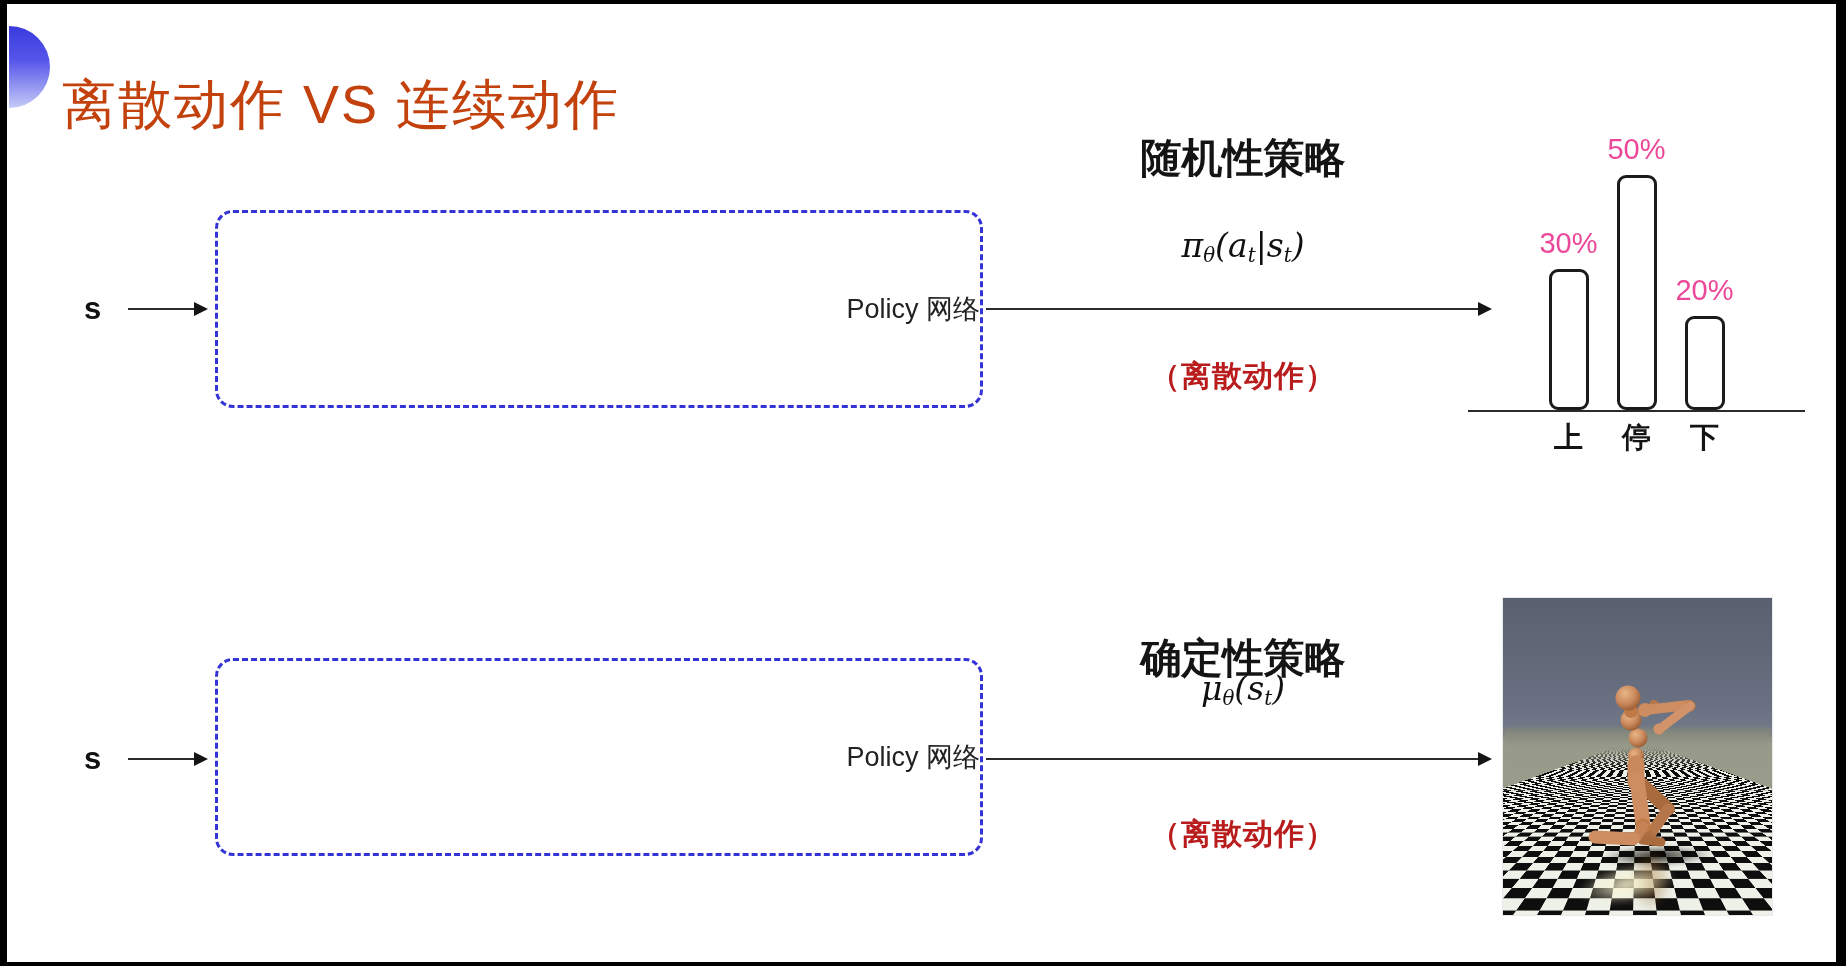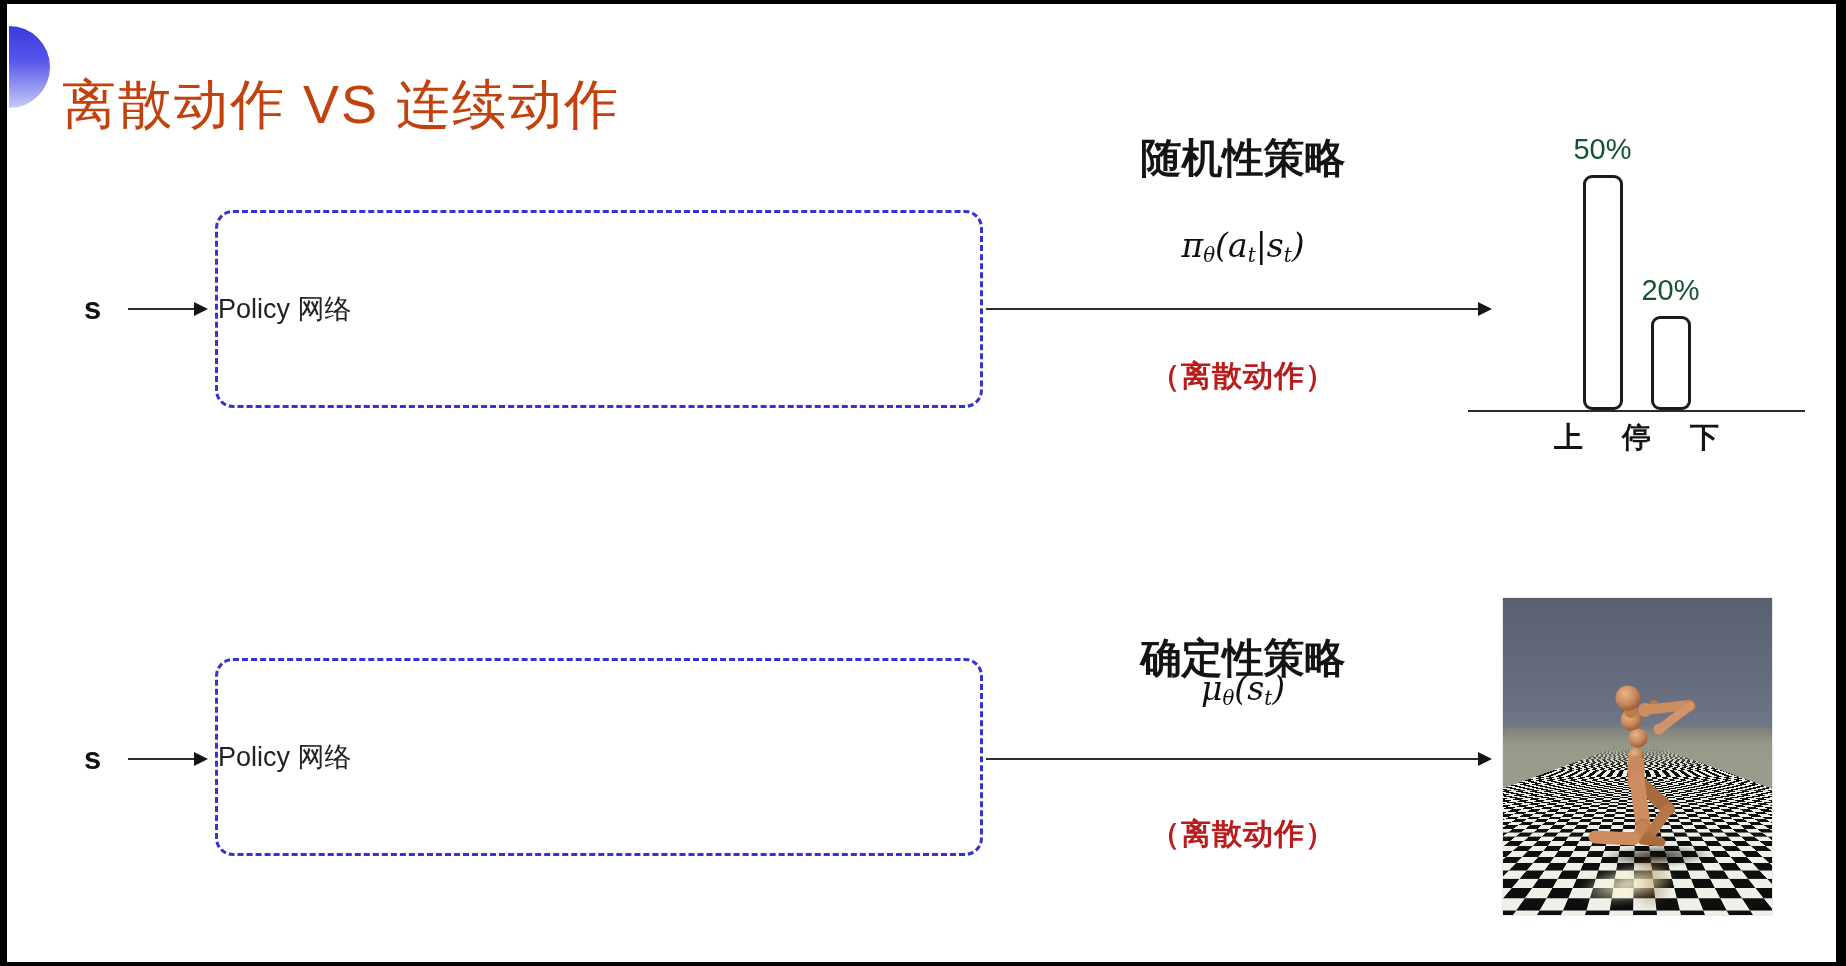--- a/index.html
+++ b/index.html
@@ -16,35 +16,35 @@
     border-radius:0 41px 41px 0;}
   .slide-title{position:absolute;left:62px;top:33px;font-size:54px;color:#c2410c;
     font-weight:500;letter-spacing:2px;white-space:nowrap;}
 
   
   .s-label{position:absolute;left:84px;font-size:31px;font-weight:600;color:#111;}
   .arrow{position:absolute;height:0;border-top:2px solid #2b2b2b;}
   .arrow::after{content:"";position:absolute;right:-2px;top:-8px;width:0;height:0;
     border-left:14px solid #151515;border-top:7px solid transparent;border-bottom:7px solid transparent;}
   .policy-box{position:absolute;left:215px;width:768px;height:198px;box-sizing:border-box;
-    border:3px dashed #3434d6;border-radius:18px;display:flex;align-items:center;justify-content:flex-start;}
+    border:3px dashed #3434d6;border-radius:18px;display:flex;align-items:center;justify-content:flex-end;}
   .policy-box .lbl{font-size:27px;color:#222;}
 
   .stack-text{position:absolute;left:1077px;width:332px;text-align:center;white-space:nowrap;}
   .policy-name{font-size:41px;color:#141414;font-weight:600;}
   .formula{font-size:33px;font-family:"DejaVu Serif","Liberation Serif",serif;font-style:italic;color:#101010;}
   .formula sub{font-size:60%;font-style:italic;vertical-align:-20%;}
   .action-note{font-size:30px;font-weight:700;color:#b91c1c;letter-spacing:1px;}
 
   
   .prob-chart{position:absolute;left:1468px;top:98px;width:337px;height:364px;}
   .plot{position:absolute;left:0;right:0;top:0;height:312px;border-bottom:2px solid #2a2a2a;
     display:flex;align-items:flex-end;justify-content:center;gap:28px;}
   .bar-col{width:40px;display:flex;flex-direction:column;align-items:center;justify-content:flex-end;}
-  .bar-value{font-size:29px;color:#14532d;font-weight:500;margin-bottom:9px;margin-top:24px;}
+  .bar-value{font-size:29px;color:#ec4899;font-weight:500;margin-bottom:9px;margin-top:24px;}
   .bar{width:40px;box-sizing:border-box;border:3px solid #1b1b1b;border-radius:9px;background:#fff;}
   .cats{position:absolute;left:0;right:0;top:320px;display:flex;justify-content:center;gap:28px;}
   .cat{width:40px;text-align:center;font-size:29px;font-weight:600;color:#141414;}
 
   
   .sim{position:absolute;left:1503px;top:598px;width:269px;height:317px;overflow:hidden;
     background:#6b7282;outline:1px solid #e7e9ec;}
   .sky{position:absolute;left:0;right:0;top:0;height:48%;
     background:linear-gradient(180deg,#596070 0%,#687081 70%,#788090 100%);}
   .floor-wrap{position:absolute;left:0;right:0;top:44%;bottom:0;overflow:hidden;background:#9a9c8b;}
@@ -85,20 +85,24 @@
 <div class="arrow" style="left:986px;top:308px;width:504px;"></div>
 
 <div class="stack-text policy-name" style="top:131px;">随机性策略</div>
 
 <div class="stack-text formula" style="top:226px;"><span>π</span><sub>θ</sub><span>(</span><span>a</span><sub>t</sub><span>|</span><span>s</span><sub>t</sub><span>)</span></div>
 
 <div class="stack-text action-note" style="top:356px;">（离散动作）</div>
 
 <div class="prob-chart">
   <div class="plot">
+      <div class="bar-col">
+        <div class="bar-value">30%</div>
+        <div class="bar" style="height: 141px;"></div>
+      </div>
       <div class="bar-col">
         <div class="bar-value">50%</div>
         <div class="bar" style="height: 235px;"></div>
       </div>
       <div class="bar-col">
         <div class="bar-value">20%</div>
         <div class="bar" style="height: 94px;"></div>
       </div>
     </div>
   <div class="cats">

